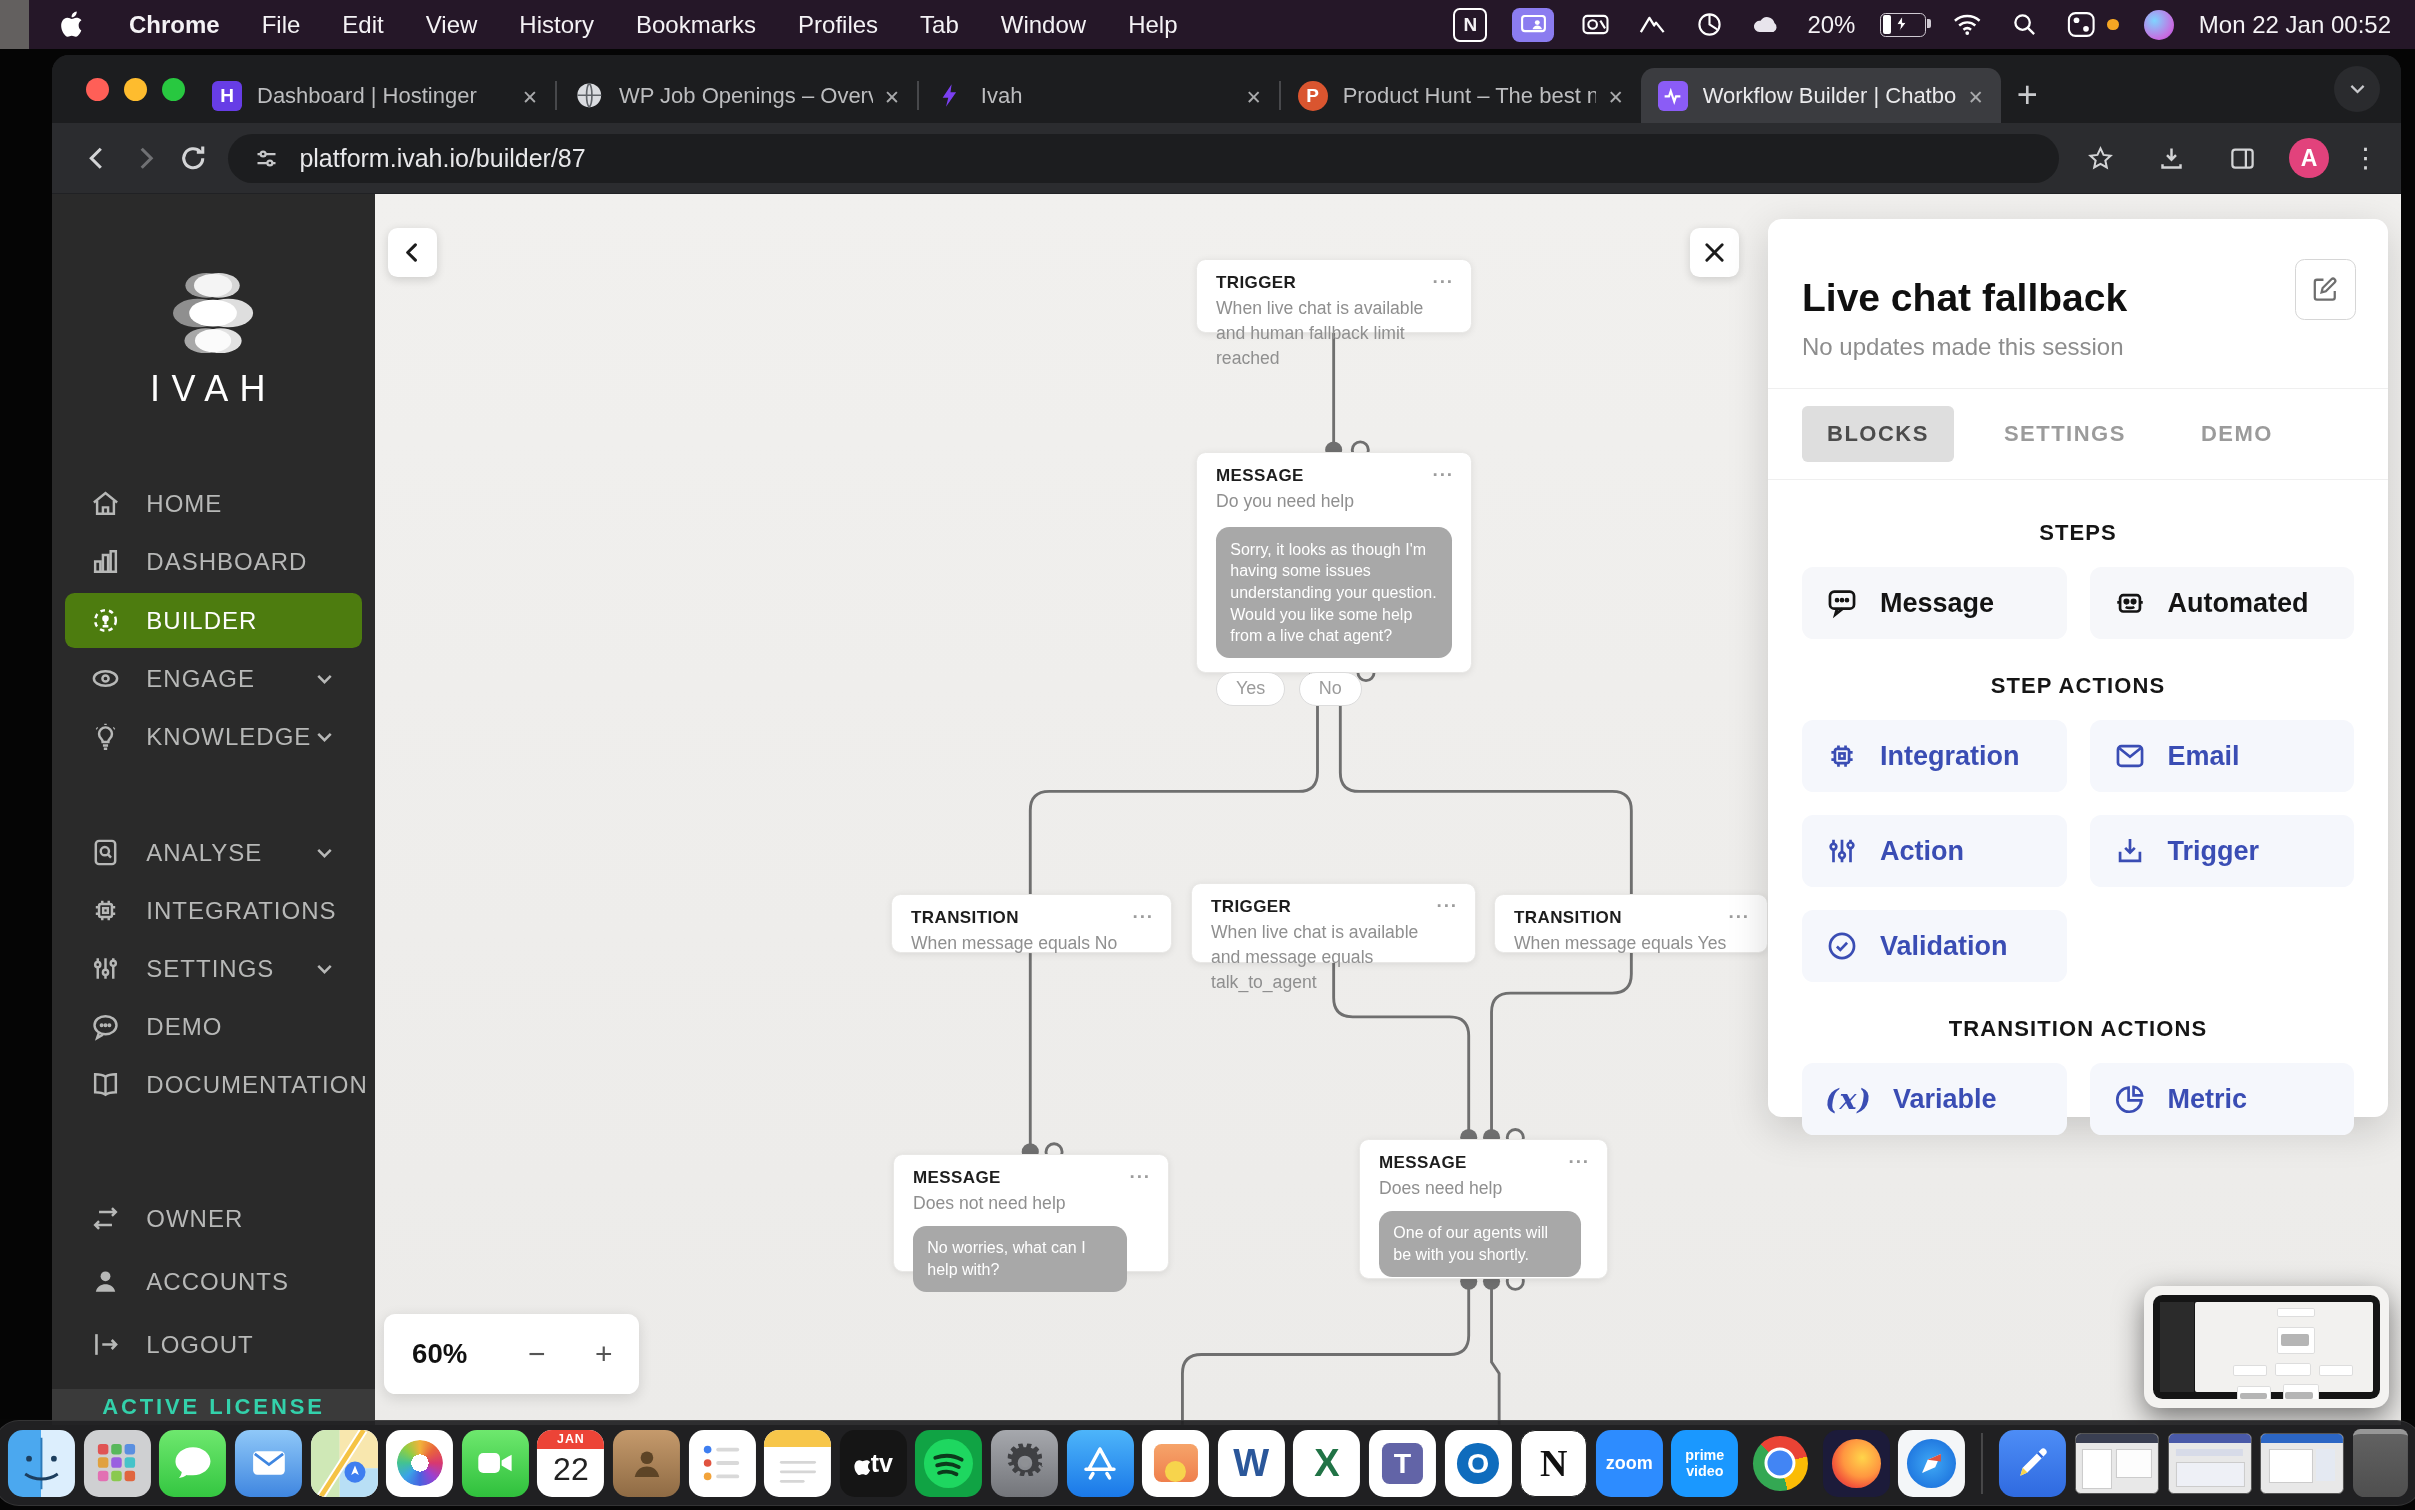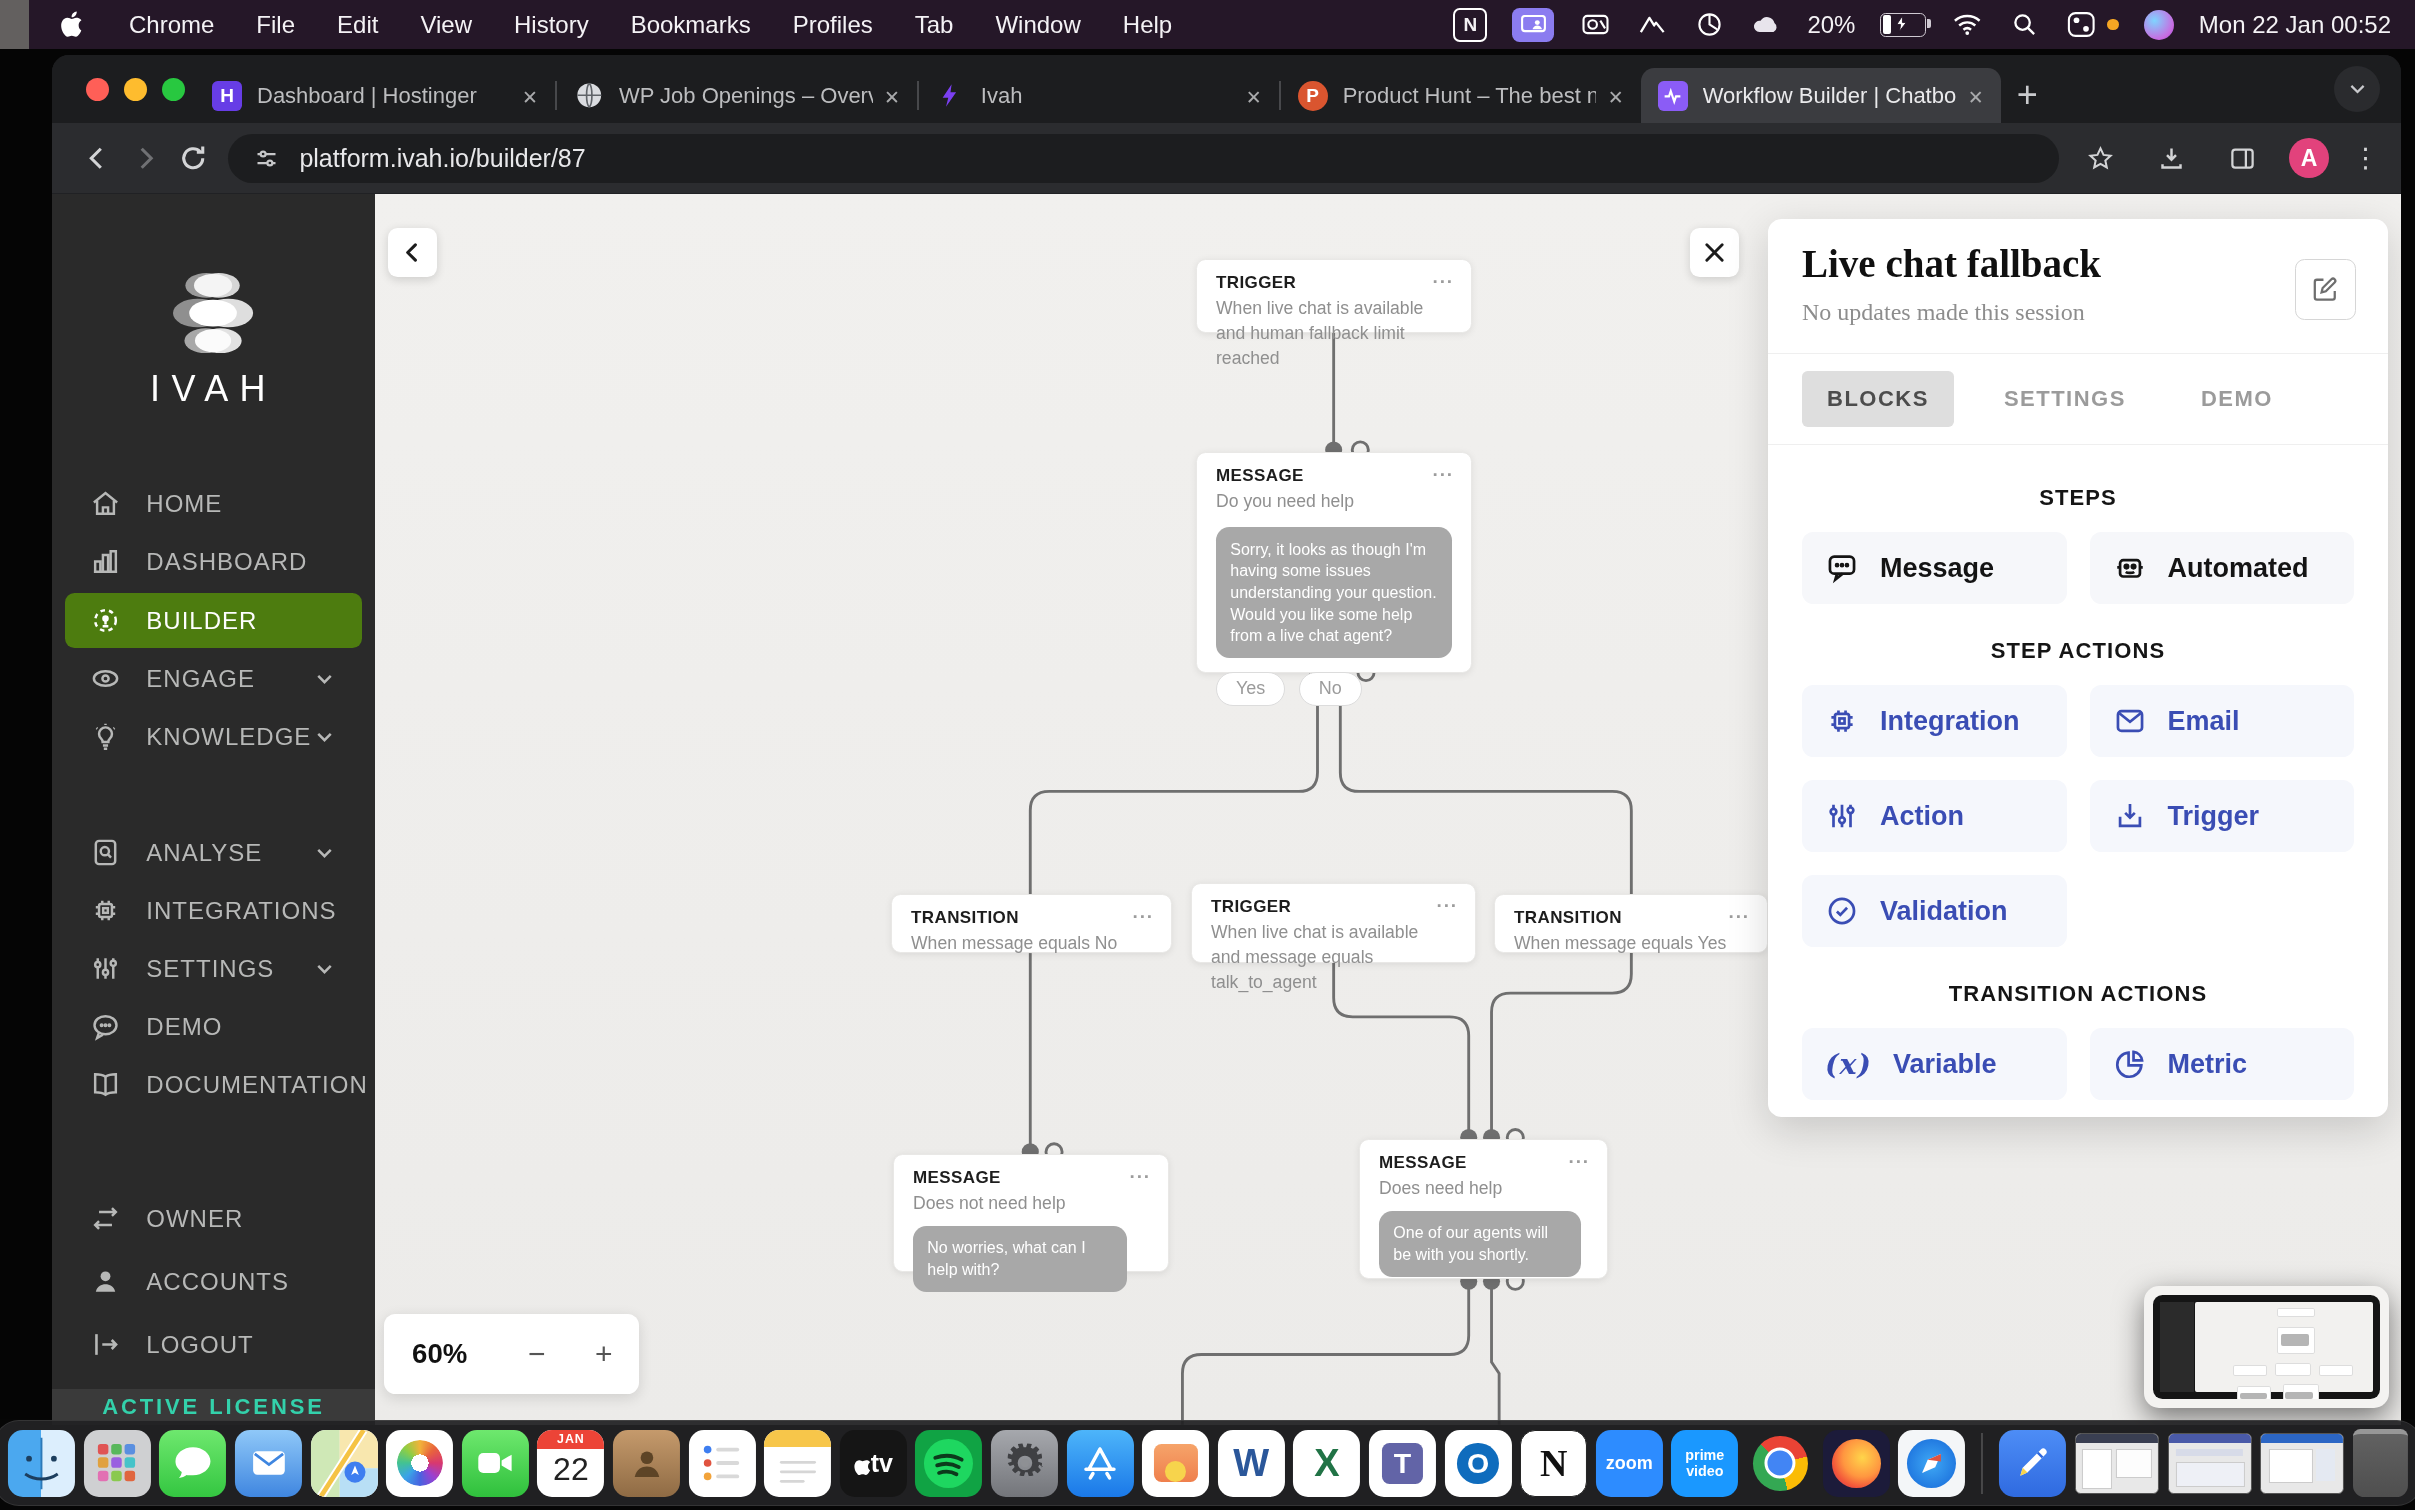--- a/index.html
+++ b/index.html
@@ -3,21 +3,21 @@
 <meta charset="utf-8">
 <style>
   html,body{margin:0;padding:0;background:#000;}
   .screen{position:relative;width:2416px;height:1510px;background:#050505;font-family:"Liberation Sans",sans-serif;overflow:hidden;}
   svg{display:block;}
 
   
   .menubar{position:absolute;top:0;left:0;right:0;height:49px;background:#251728;display:flex;align-items:center;color:#f4f2f5;z-index:50;}
   .wall-notch{position:absolute;left:0;top:0;width:28.5px;height:49px;background:#63605f;}
   .mb-left{display:flex;align-items:center;gap:42px;margin-left:55px;font-size:24px;}
-  .mb-app{font-weight:normal;}
+  .mb-app{font-weight:bold;}
   .mb-item{font-weight:400;}
   .mb-right{margin-left:auto;display:flex;align-items:center;gap:25px;margin-right:25px;font-size:24px;}
   .mb-ico{width:32px;height:32px;display:flex;align-items:center;justify-content:center;}
   .mb-share{width:42px;height:34px;background:#8b7cf0;border-radius:7.6px;display:flex;align-items:center;justify-content:center;}
   .mb-notion{width:30px;height:30px;border:2.4px solid #fff;border-radius:6.7px;display:flex;align-items:center;justify-content:center;font-weight:bold;font-size:19px;}
   .batt{width:44px;height:22px;border:1.9px solid #cfc9d2;border-radius:5.7px;position:relative;}
   .batt::after{content:"";position:absolute;right:-5.7px;top:5.7px;width:3.8px;height:8.6px;background:#cfc9d2;border-radius:0 1.9px 1.9px 0;}
   .batt .fill{position:absolute;left:1.9px;top:1.9px;bottom:1.9px;width:7.6px;background:#fff;border-radius:1.9px;}
   .siri{width:30px;height:30px;border-radius:50%;background:radial-gradient(circle at 35% 35%,#7fd4ff,#c96ae0 70%,#7b3fd4);}
   .cc-dot{width:11.4px;height:11.4px;border-radius:50%;background:#f5a623;margin-left:-15px;}
@@ -75,21 +75,21 @@
   .node-kebab::before{content:"...";position:relative;top:-5.7px;}
   .bubble{background:#a8a8a8;color:#fff;font-size:16px;line-height:1.35;border-radius:13.3px;padding:11.4px 14.3px;margin-top:13.3px;}
   .pillrow{display:flex;gap:13.3px;margin-top:13.3px;}
   .pill{border:1.9px solid #dcdcdc;border-radius:950px;color:#9b9b9b;font-size:18px;padding:5.7px 19px;background:#fff;}
   .zoomctl{position:absolute;background:#fff;border-radius:11.4px;box-shadow:0 3.8px 13.3px rgba(0,0,0,.12);display:flex;align-items:center;z-index:6;}
   .zoom-pct{font-size:27.6px;font-weight:bold;color:#111;margin:0 36px 0 28.5px;}
   .zoom-btn{width:67px;text-align:center;font-size:30px;color:#555;}
 
   
   .panel{position:absolute;background:#fff;border-radius:13.3px;box-shadow:0 11.4px 42px rgba(0,0,0,.16);z-index:8;box-sizing:border-box;}
-  .p-head{position:relative;padding:22px 34px 27px;font-family:Liberation Serif, serif;}
+  .p-head{position:relative;padding:57px 34px 27px;}
   .p-title{font-size:39px;font-weight:bold;color:#101010;}
   .p-sub{font-size:24px;color:#8d8d8d;margin-top:13.3px;}
   .p-edit{position:absolute;right:32px;top:40px;width:61px;height:61px;border:1.9px solid #d6d6d6;border-radius:9.5px;display:flex;align-items:center;justify-content:center;color:#6e6e6e;box-sizing:border-box;}
   .p-tabs{border-top:1.9px solid #efefef;border-bottom:1.9px solid #efefef;padding:17px 34px;display:flex;gap:25px;align-items:center;}
   .p-tab{font-size:22px;font-weight:bold;letter-spacing:1.5px;color:#9b9b9b;padding:15px 25px;border-radius:5.7px;}
   .p-tab.active{background:#dedede;color:#4c4c4c;}
   .p-body{padding:17px 34px 9.5px;}
   .p-sec-label{font-size:22px;font-weight:bold;color:#151515;letter-spacing:1.1px;margin:23px 0 21px;text-align:center;}
   .p-grid{display:grid;grid-template-columns:1fr 1fr;gap:23px;}
   .p-card{height:72px;background:#f6f7fa;border-radius:11.4px;display:flex;align-items:center;padding:0 23px;gap:21px;font-size:27px;font-weight:600;color:#141414;}

